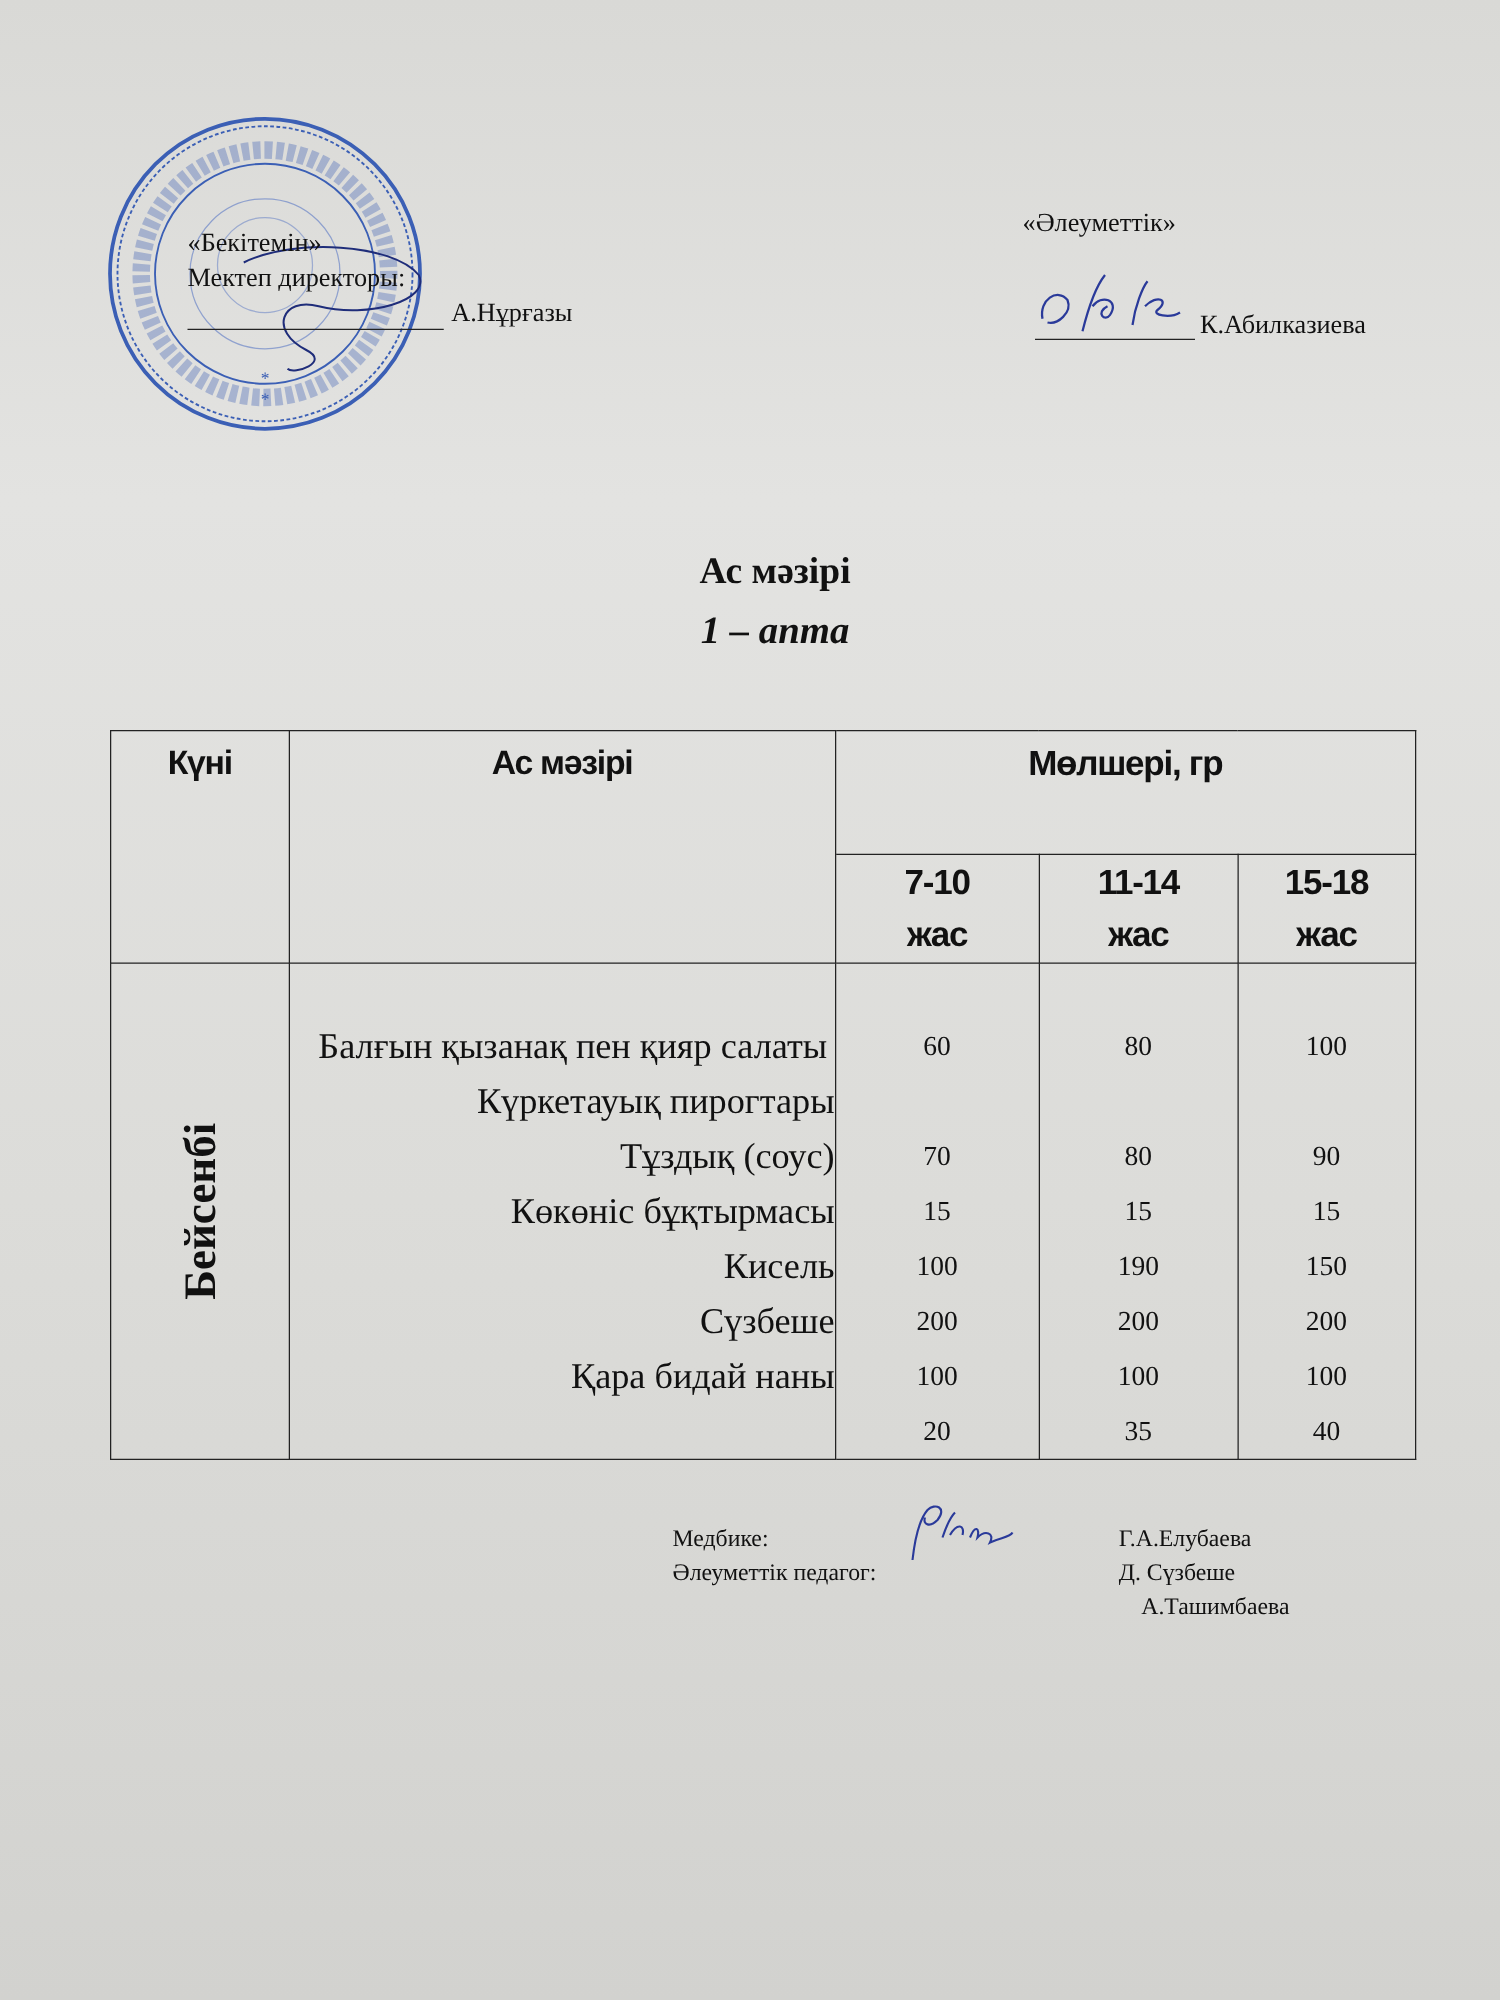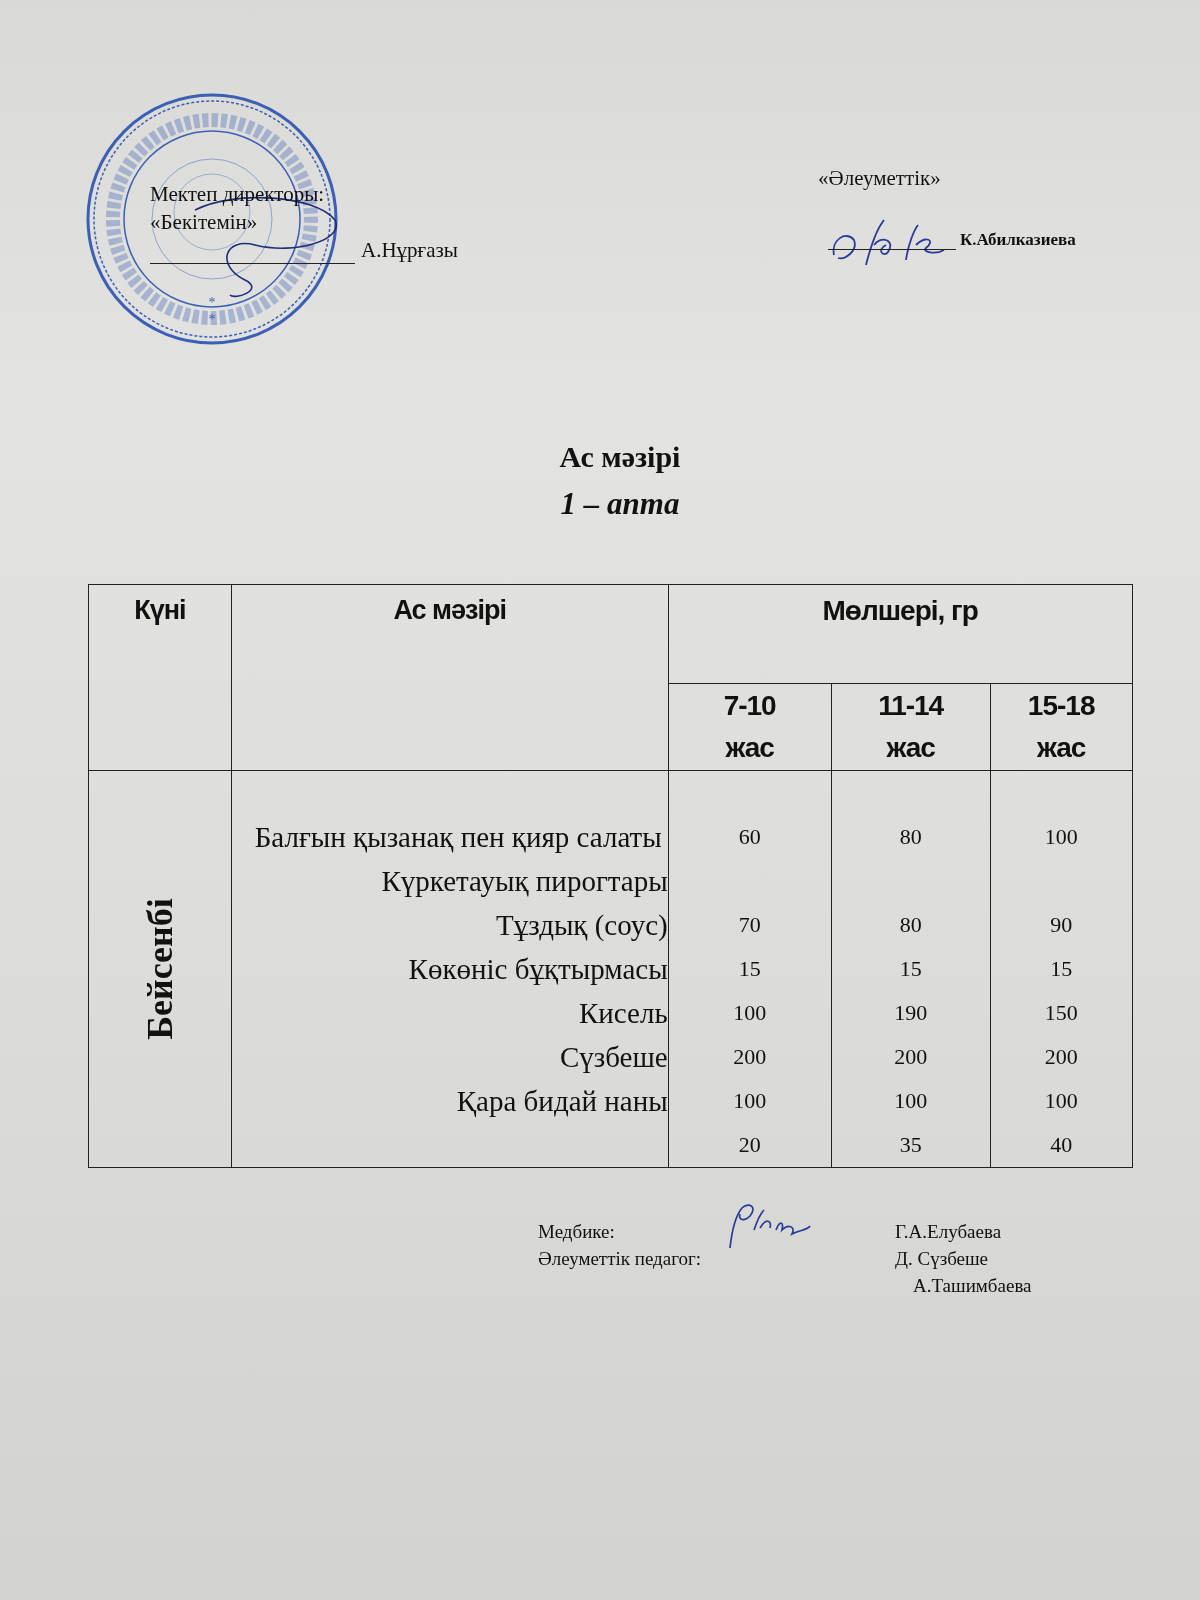--- a/index.html
+++ b/index.html
@@ -15,21 +15,21 @@
 
   
   .stamp { left: 85px; top: 92px; width: 255px; height: 255px; }
 
   .approve-block { left: 150px; top: 180px; font-size: 21px; line-height: 28px; }
   .approve-block .line { white-space: nowrap; }
   .sig-underline { display: inline-block; width: 205px; border-bottom: 1.5px solid #222; height: 20px; vertical-align: bottom; margin-right: 6px; }
   .director-sig { left: 175px; top: 185px; width: 170px; height: 120px; }
 
   .agree-block { left: 818px; top: 164px; font-size: 21px; line-height: 28px; }
-  .agree-row { left: 828px; top: 227px; font-size: 17px; white-space: nowrap; font-weight: bold; }
+  .agree-row { left: 828px; top: 247px; font-size: 21px; white-space: nowrap; }
   .agree-underline { display: inline-block; width: 128px; border-bottom: 1.5px solid #222; height: 22px; vertical-align: bottom; margin-right: 4px; }
   .agree-sig { left: 826px; top: 210px; width: 130px; height: 60px; }
 
   .title { left: 0; width: 1240px; text-align: center; top: 440px; font-size: 30px; font-weight: bold; }
   .subtitle { left: 0; width: 1240px; text-align: center; top: 486px; font-size: 31px; font-weight: bold; font-style: italic; }
 
   
   table.menu {
     position: absolute; left: 88px; top: 584px;
     border-collapse: collapse;
@@ -76,22 +76,22 @@
     <path d="M127 28 A99 99 0 1 1 126.9 28" fill="none" stroke="#3b5fb5" stroke-width="14" stroke-dasharray="6 3" opacity="0.35"></path>
     <text x="127" y="215" font-size="14" fill="#3b5fb5" text-anchor="middle">*</text>
     <text x="127" y="232" font-size="14" fill="#3b5fb5" text-anchor="middle">*</text>
   </svg>
 
   <svg class="abs director-sig" viewBox="0 0 170 120">
     <path d="M20 25 C60 5, 140 10, 160 35 C170 55, 120 70, 80 60 C50 52, 40 80, 70 95 C90 105, 60 115, 55 110" fill="none" stroke="#1f2d7a" stroke-width="1.6"></path>
   </svg>
 
   <div class="abs approve-block">
+    <div class="line">«Бекітемін»</div>
     <div class="line">Мектеп директоры:</div>
-    <div class="line">«Бекітемін»</div>
     <div class="line"><span class="sig-underline"></span><span>А.Нұрғазы</span></div>
   </div>
 
   <div class="abs agree-block">«Әлеуметтік»</div>
   <svg class="abs agree-sig" viewBox="0 0 130 60">
     <path d="M8 45 C5 30, 20 20, 28 30 C32 40, 20 50, 12 48 M40 55 C45 35, 50 20, 58 10 M48 35 C55 25, 70 30, 62 42 C58 48, 50 40, 60 35 M80 50 C82 35, 88 20, 92 15 M90 35 C100 25, 110 30, 100 38 C95 42, 110 45, 118 40" fill="none" stroke="#2a3a9a" stroke-width="1.8"></path>
   </svg>
   <div class="abs agree-row">
     <span class="agree-underline"></span><span>К.Абилказиева</span>
   </div>

